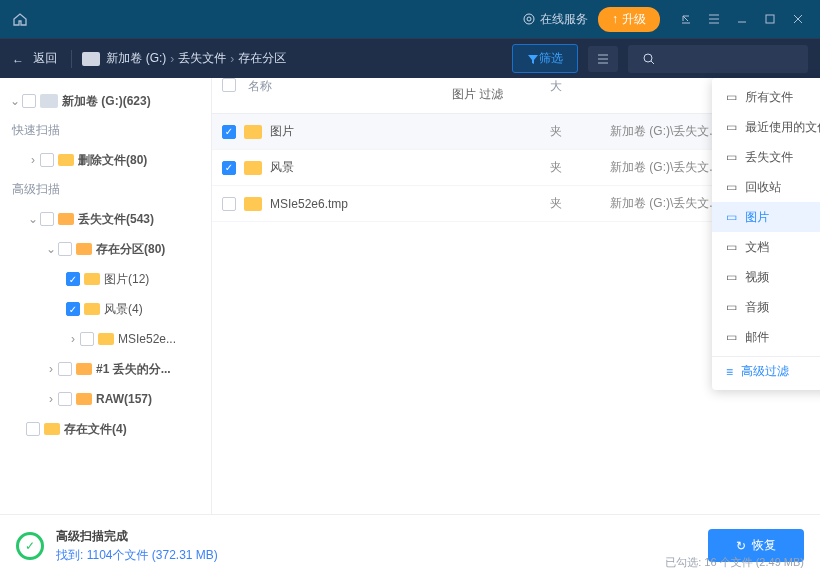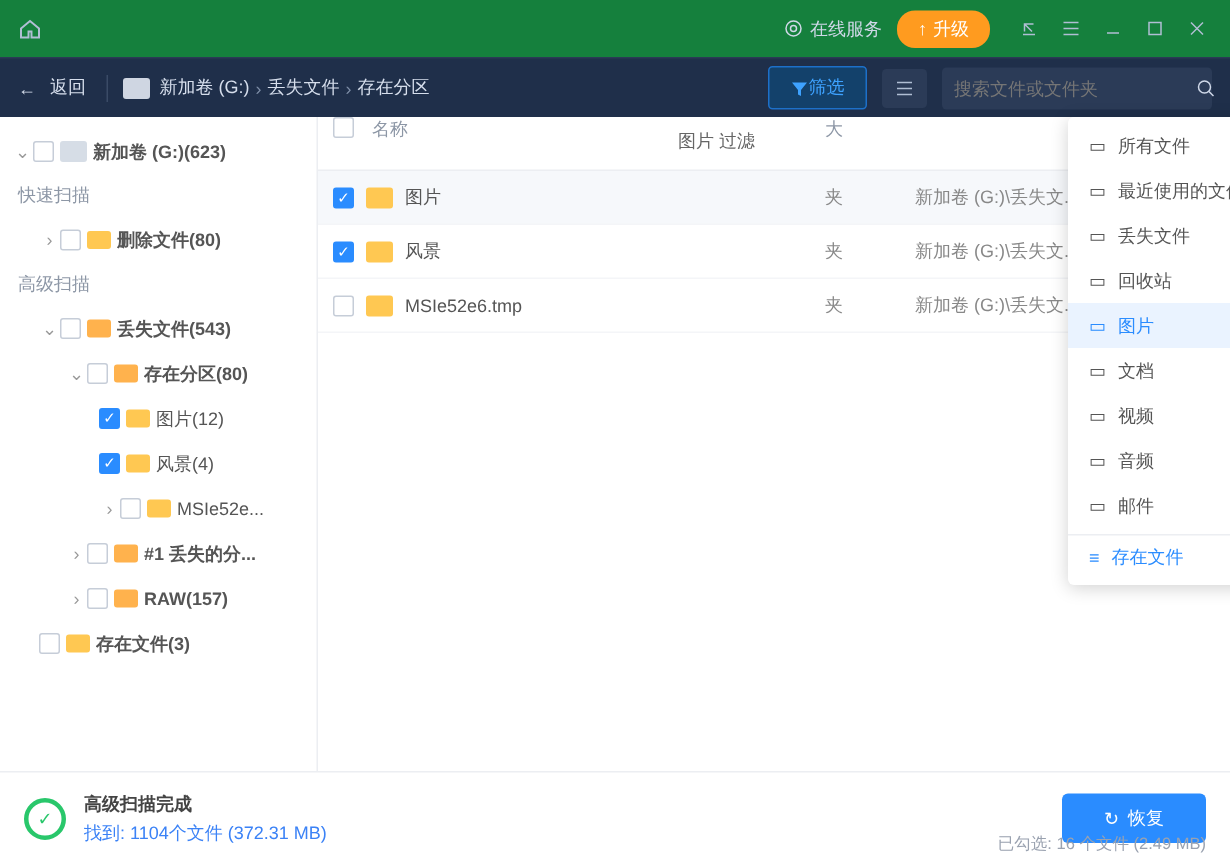--- a/index.html
+++ b/index.html
@@ -1,17 +1,17 @@
 <!DOCTYPE html>
 <html><head>
 <meta charset="utf-8">
 <style>
 *{margin:0;padding:0;box-sizing:border-box;font-family:"Microsoft YaHei",Arial,sans-serif;font-size:12px}
 body{width:820px;height:576px;background:#fff;overflow:hidden;position:relative}
-.titlebar{height:38px;background:#15803d;display:flex;align-items:center;padding:0 8px}
+.titlebar{height:38px;background:#0c4a6e;display:flex;align-items:center;padding:0 8px}
 .titlebar .home{width:24px;height:24px;display:flex;align-items:center;justify-content:center;color:#b0bed4}
 .titlebar .spacer{flex:1}
 .titlebar .svc{color:#cfd8e8;display:flex;align-items:center;gap:4px;margin-right:10px}
 .titlebar .upgrade{background:#ff9b1f;color:#fff;padding:4px 14px;border-radius:12px;display:flex;align-items:center;gap:4px;margin-right:12px}
 .titlebar .win-btn{width:28px;height:28px;display:flex;align-items:center;justify-content:center;color:#b0bed4}
 .toolbar{height:40px;background:#1f2f4a;display:flex;align-items:center;padding:0 12px;border-top:1px solid #2a3a55}
 .toolbar .back{color:#d6deec;display:flex;align-items:center;gap:6px;margin-right:14px}
 .toolbar .disk-icon{width:18px;height:14px;background:#cfd6e2;border-radius:2px;margin-right:6px}
 .toolbar .crumb{color:#d6deec}
 .toolbar .crumb.sep{color:#7f8fa8;margin:0 4px}
@@ -125,21 +125,20 @@
         <path d="M1 2h10L7 7v4l-2-1V7z" fill="#3ea2ff"></path>
       </svg>
       <span>筛选</span>
     </div>
   <div class="view-btn">
       <svg width="14" height="14" viewBox="0 0 14 14">
         <path d="M2 3h10M2 7h10M2 11h10" stroke="#b0bed4"></path>
       </svg>
     </div>
   <div class="search-box">
-    <input placeholder="搜索文件或文件夹" style="">
     <span class="mag">
         <svg width="14" height="14" viewBox="0 0 14 14">
           <circle cx="6" cy="6" r="4" fill="none" stroke="#cfd8e8"></circle>
           <path d="M9 9l3 3" stroke="#cfd8e8"></path>
         </svg>
       </span>
   </div>
 </div>
 
 <div class="body">
@@ -194,21 +193,21 @@
       </div>
     <div class="tree-row indent2">
         <span class="chev">›</span>
         <span class="cb"></span>
         <span class="fold org"></span>
         <b class="lbl">RAW(157)</b>
       </div>
     <div class="tree-row indent1">
         <span class="cb"></span>
         <span class="fold ylw"></span>
-        <b class="lbl">存在文件(3)</b>
+        <b class="lbl">存在文件(4)</b>
       </div>
   </div>
 
   <div class="main">
     <div class="col-head">
       <span class="cb"></span>
       <span class="c1">名称</span>
       <span class="c2">大</span>
       <span class="c3" style="text-align:right">径</span>
     </div>
@@ -268,21 +267,21 @@
       <div class="item">
           <span>▭</span>
           <span>音频</span>
         </div>
       <div class="item">
           <span>▭</span>
           <span>邮件</span>
         </div>
       <div class="item adv">
           <span>≡</span>
-          <span>存在文件</span>
+          <span>高级过滤</span>
         </div>
     </div>
   </div>
 </div>
 
 <div class="footer">
   <div class="ok">✓</div>
   <div>
     <div class="st1">高级扫描完成</div>
     <div class="st2">找到: 1104个文件 (372.31 MB)</div>

